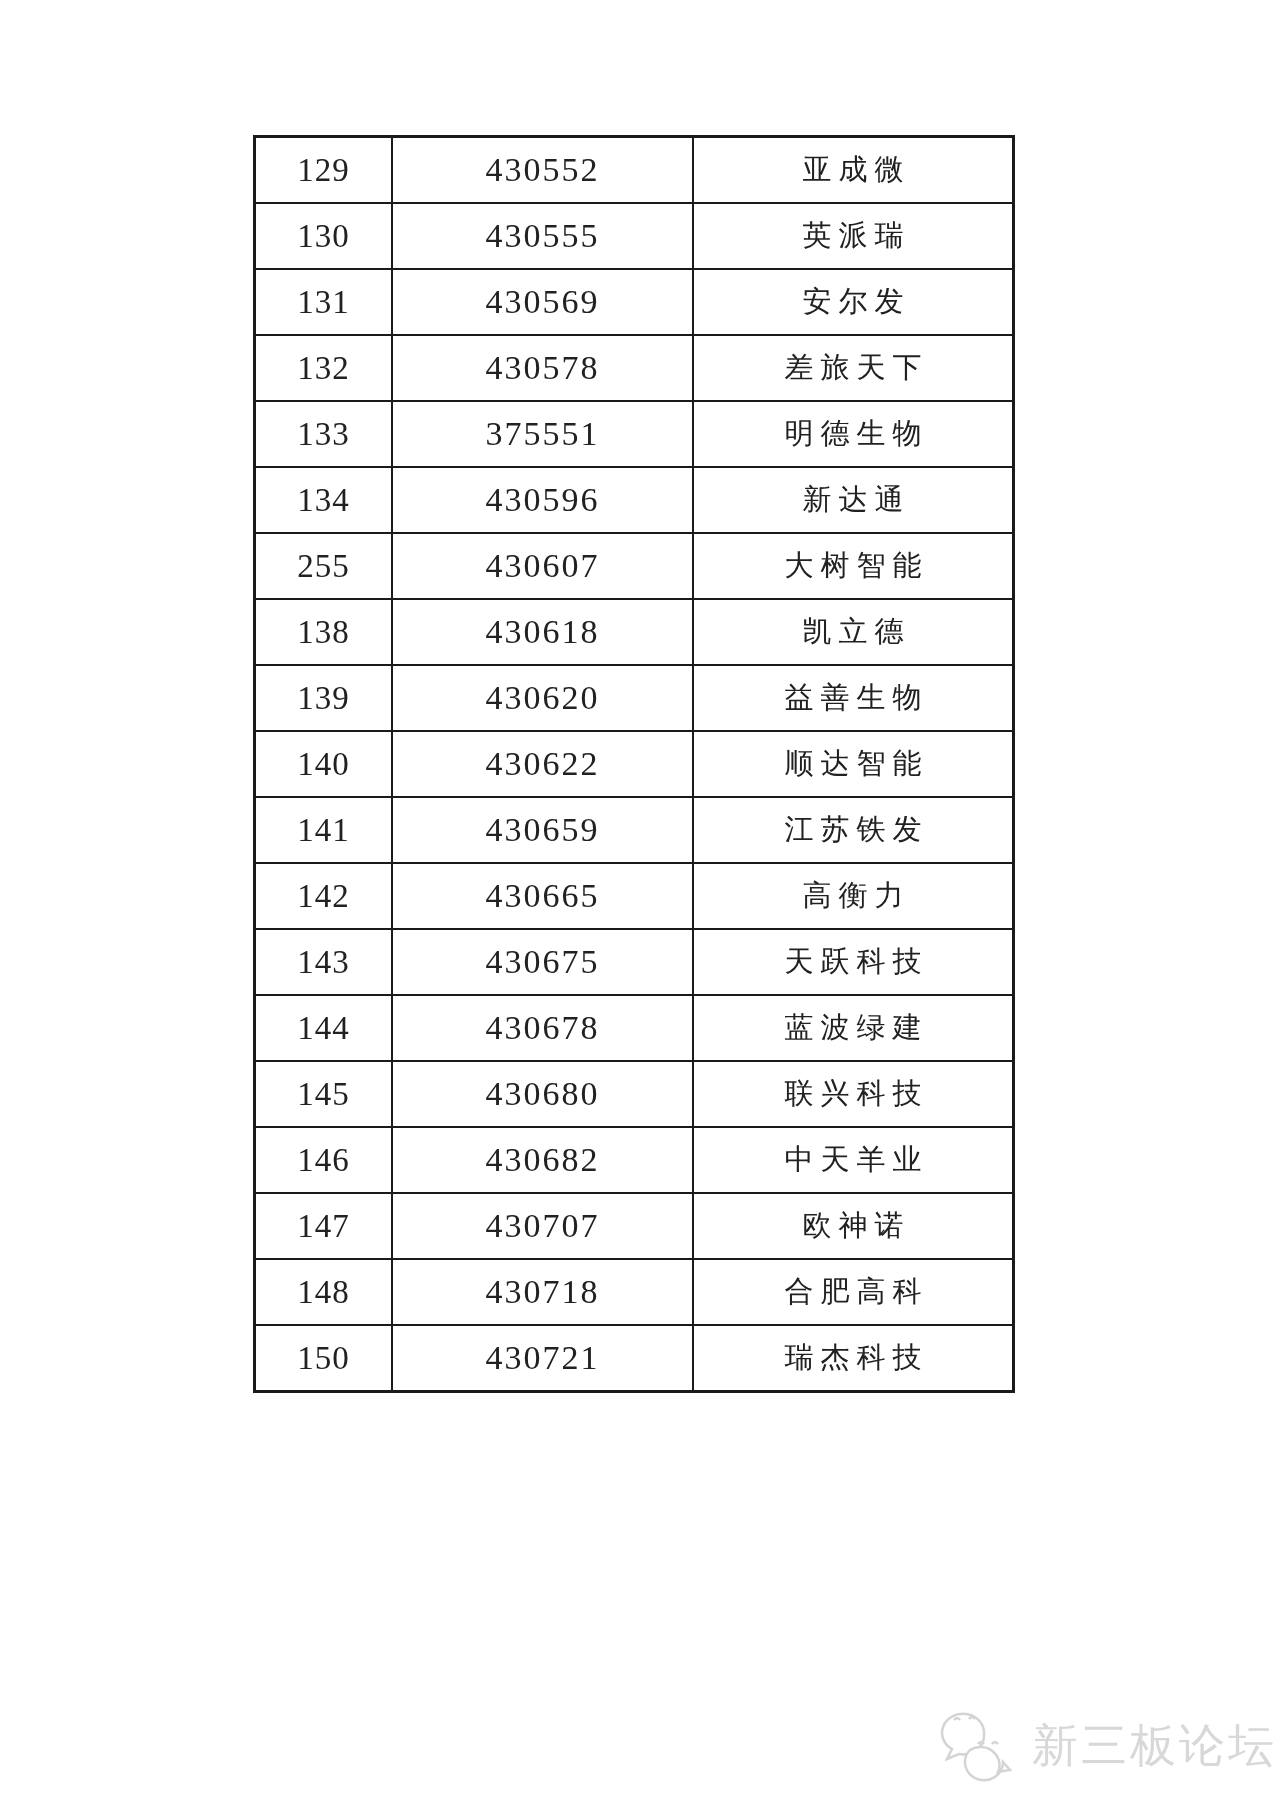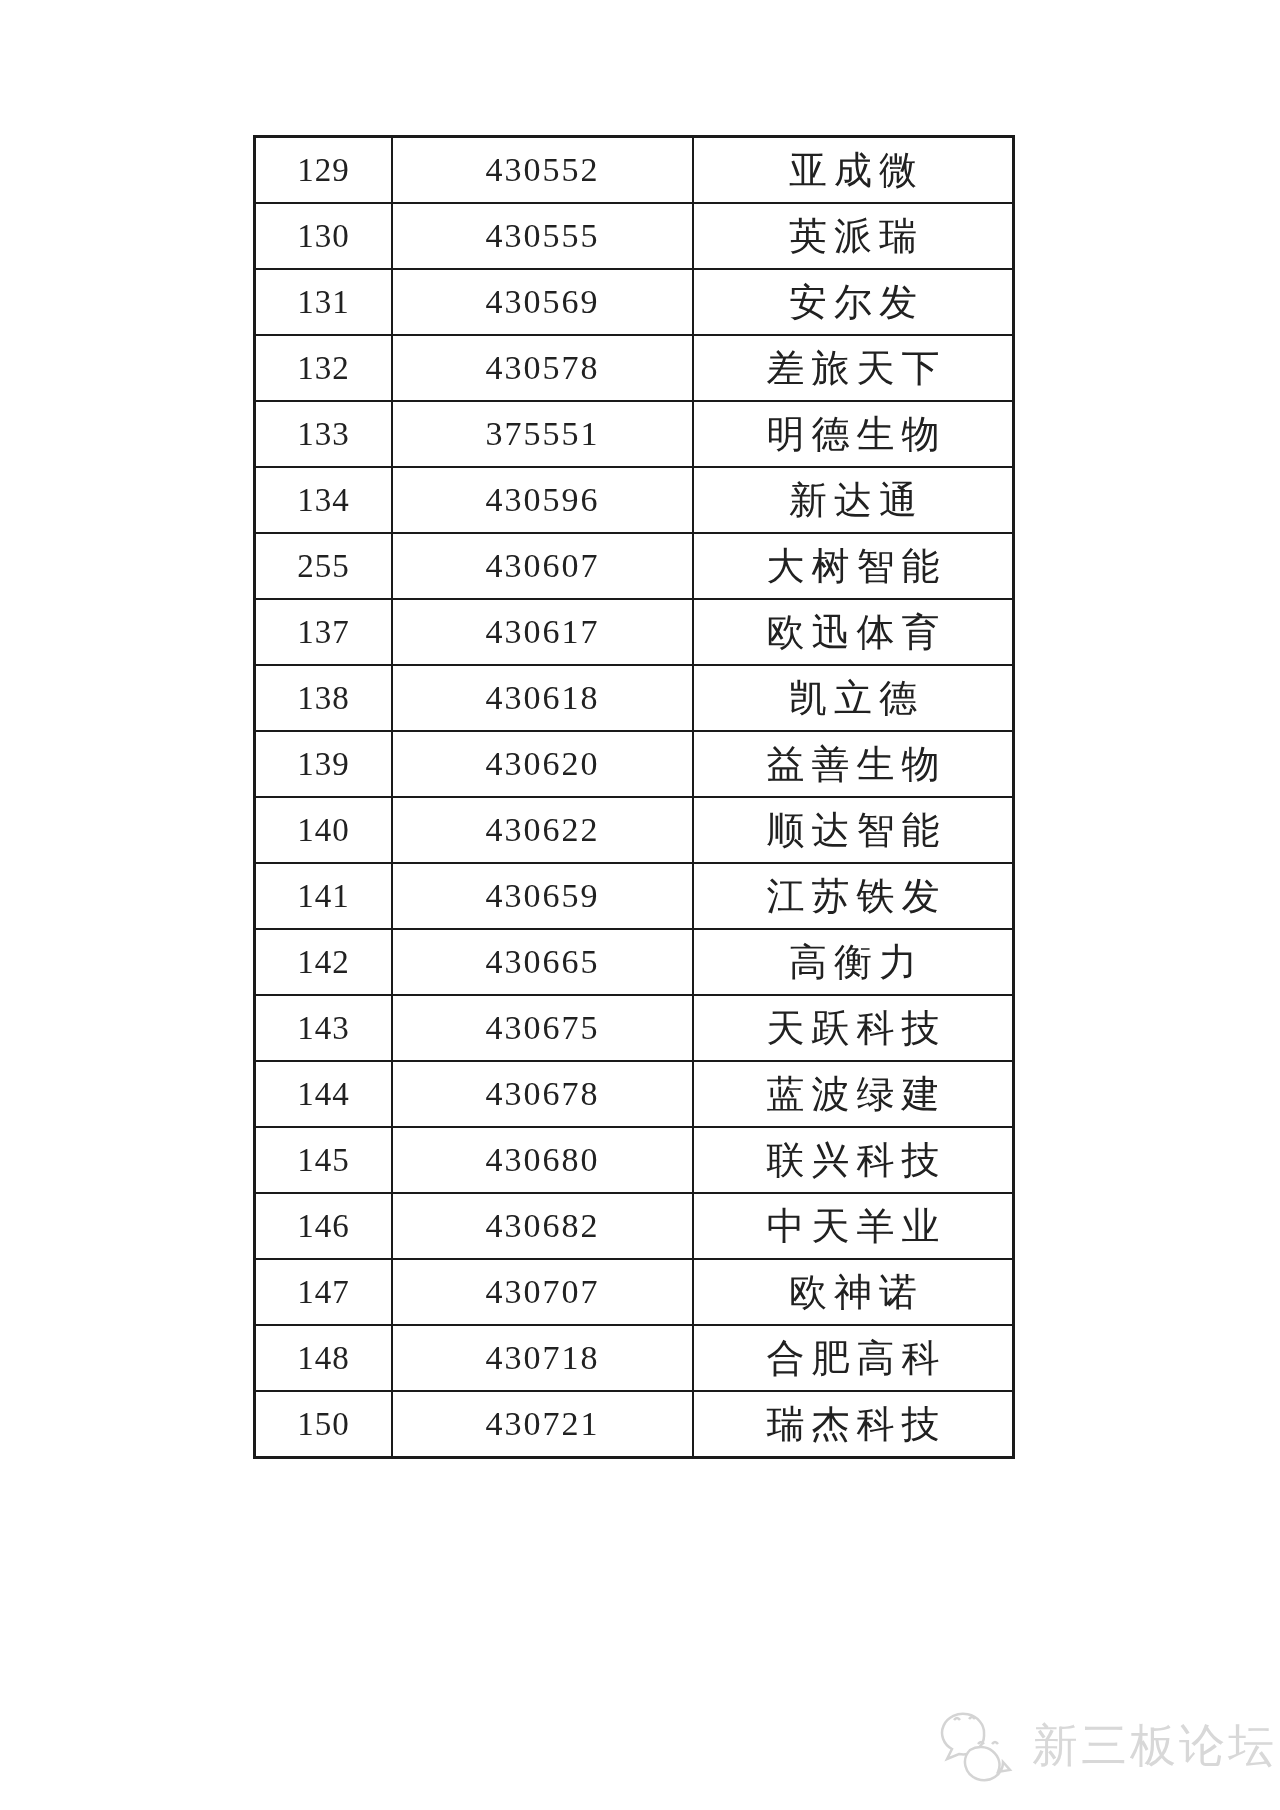--- a/index.html
+++ b/index.html
@@ -38,21 +38,21 @@
     font-size:33px;
     letter-spacing:1px;
   }
   td.col-code{
     width:299px;
     font-size:34px;
     letter-spacing:2px;
   }
   td.col-name{
     width:318px;
-    font-size:38px;
+    font-size:29px;
     letter-spacing:7px;
     text-indent:7px; 
   }
   .watermark{
     position:absolute;
     left:940px;top:1706px;
     display:flex;
     align-items:center;
     gap:10px;
     color:var(--wm-color);
@@ -101,25 +101,20 @@
   </tr>
         <tr>
     <td class="col-no">134</td>
     <td class="col-code">430596</td>
     <td class="col-name">新达通</td>
   </tr>
         <tr>
     <td class="col-no">255</td>
     <td class="col-code">430607</td>
     <td class="col-name">大树智能</td>
-  </tr>
-        <tr>
-    <td class="col-no">137</td>
-    <td class="col-code">430617</td>
-    <td class="col-name">欧迅体育</td>
   </tr>
         <tr>
     <td class="col-no">138</td>
     <td class="col-code">430618</td>
     <td class="col-name">凯立德</td>
   </tr>
         <tr>
     <td class="col-no">139</td>
     <td class="col-code">430620</td>
     <td class="col-name">益善生物</td>

